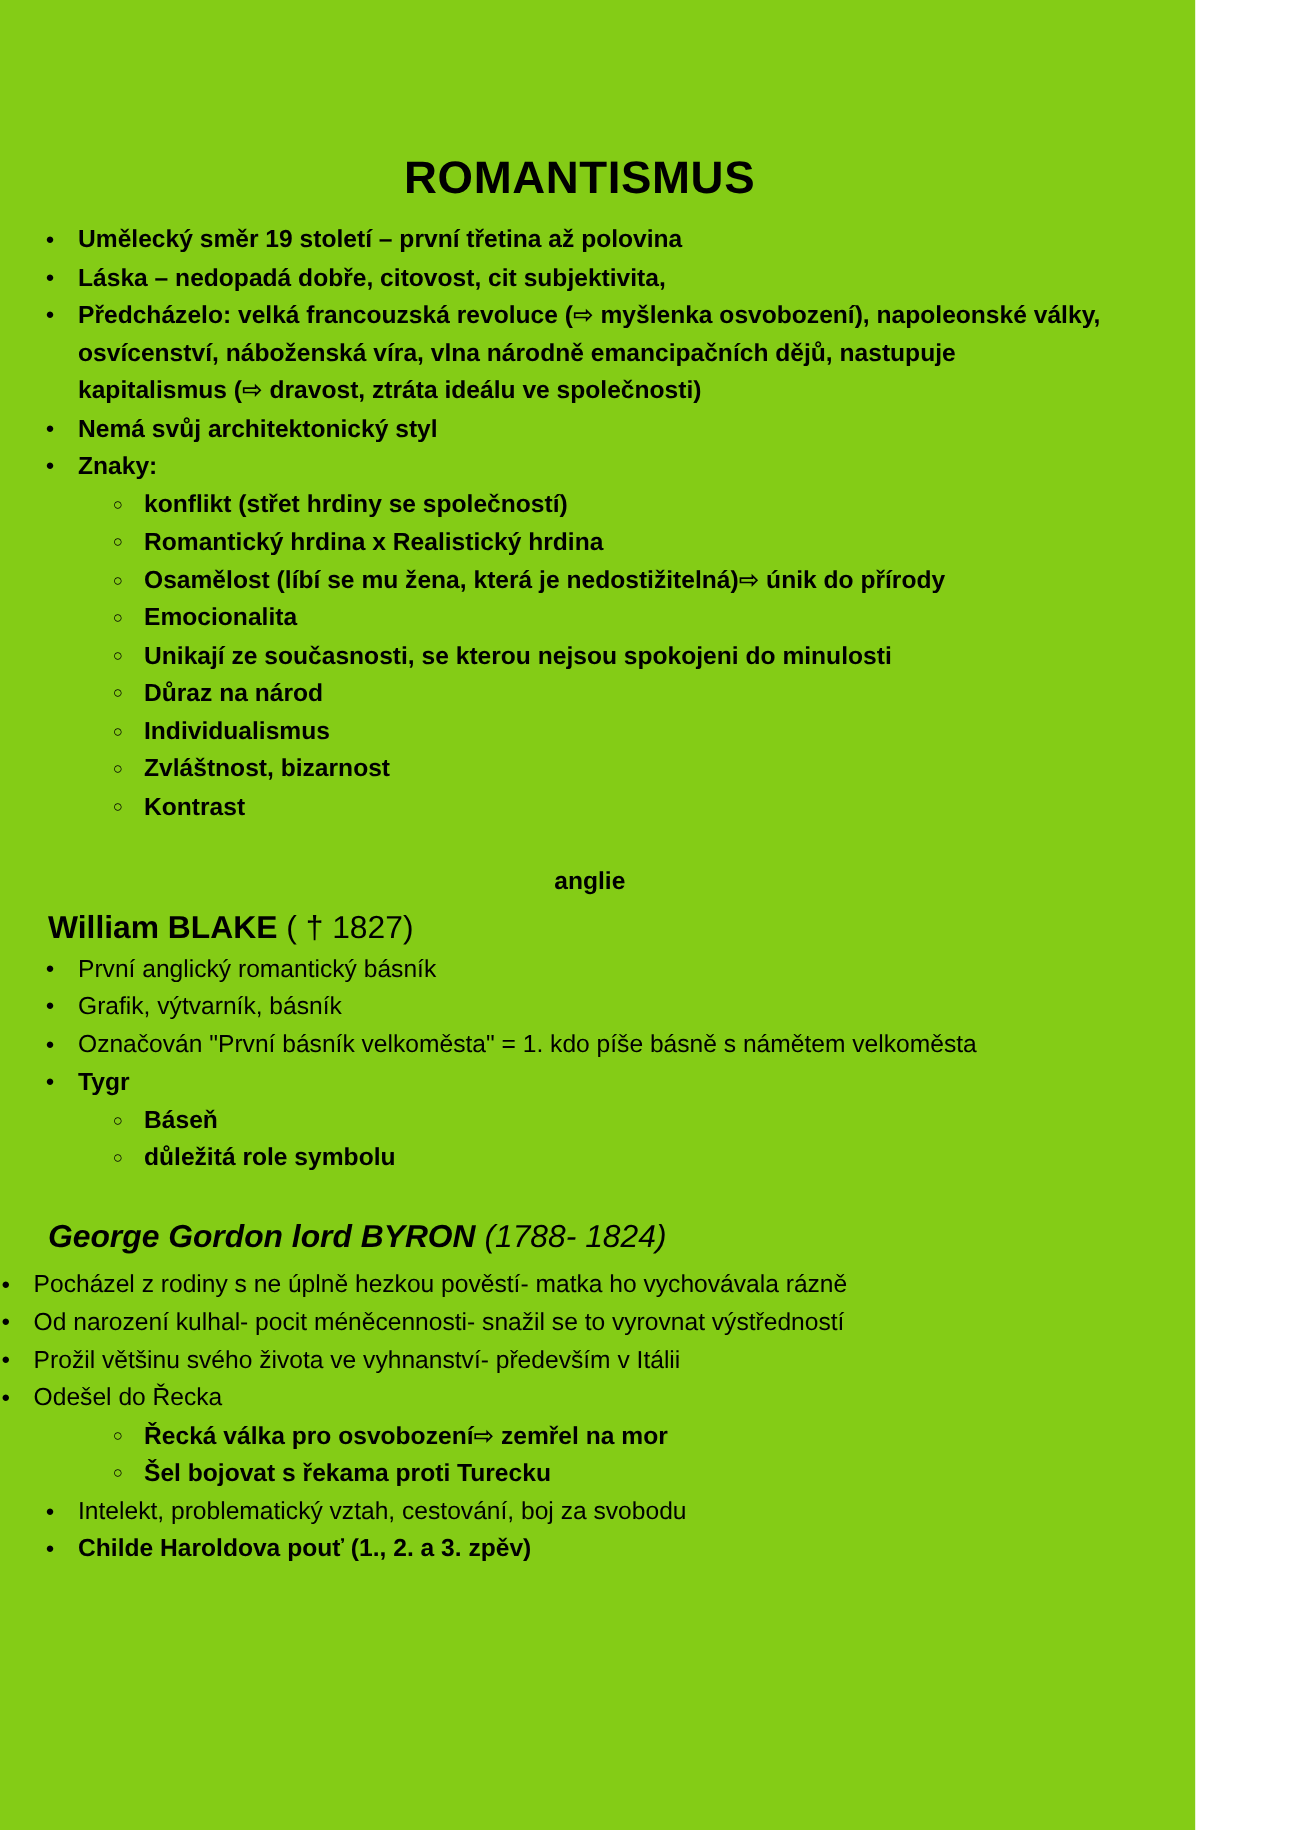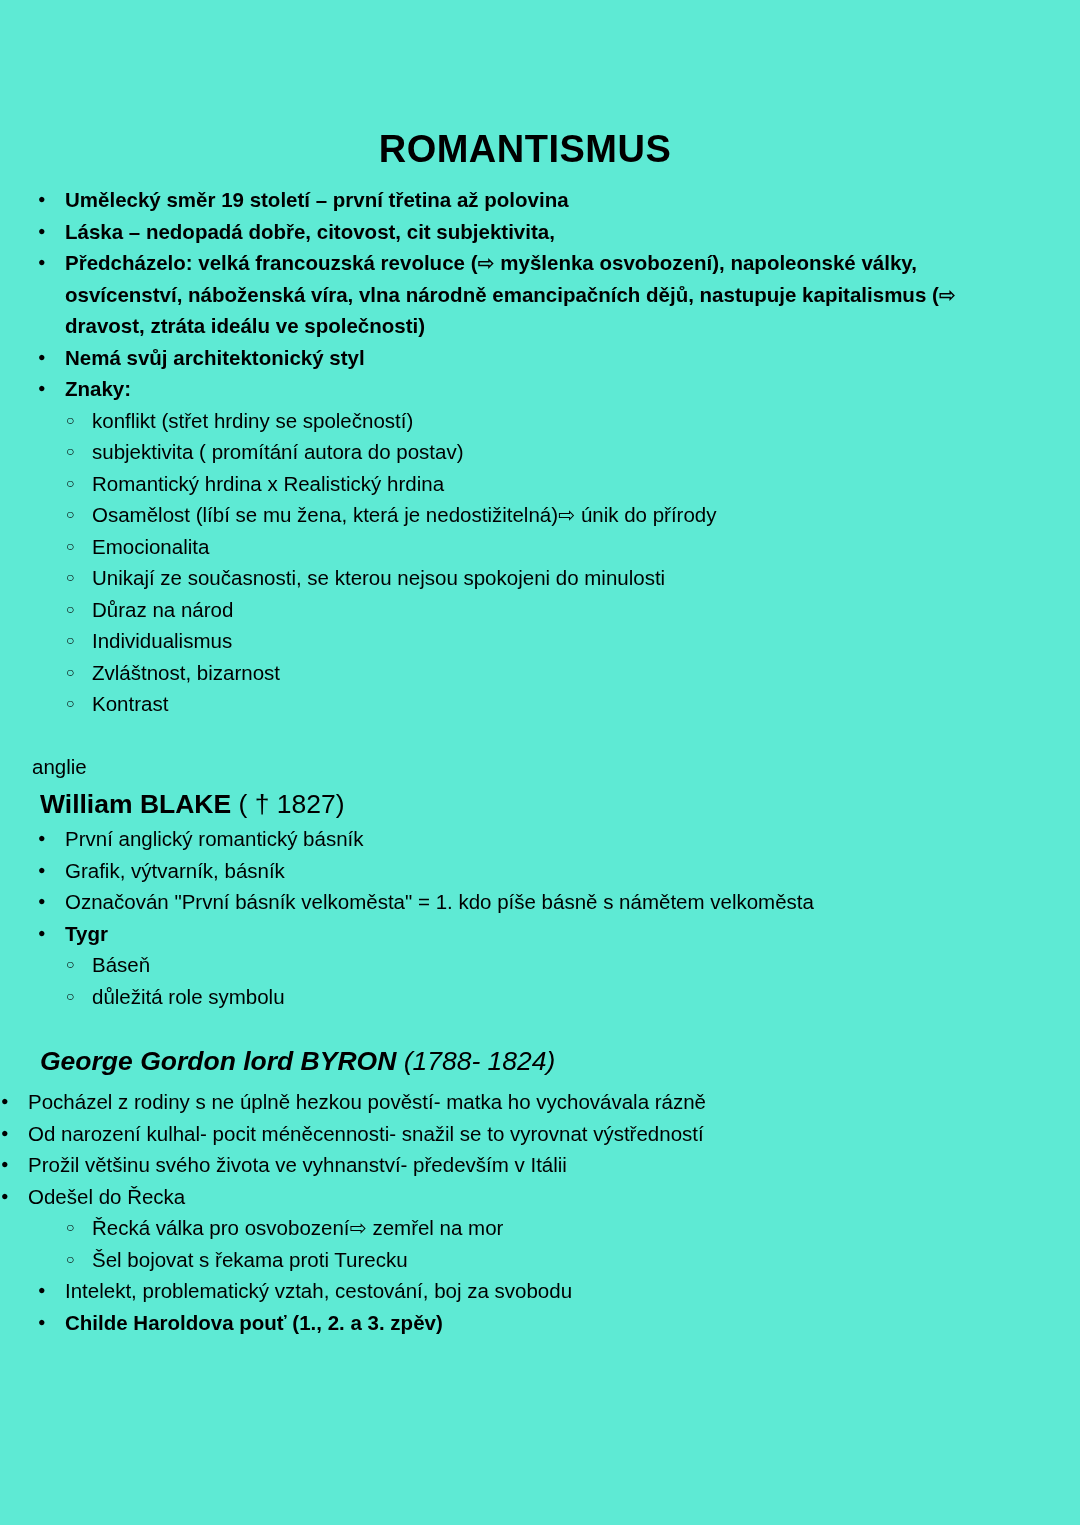--- a/index.html
+++ b/index.html
@@ -2,49 +2,49 @@
 <html><head>
 <meta charset="utf-8">
 <style>
   html, body { margin: 0; padding: 0; background: #ffffff; }
   body {
     width: 1080px; height: 1525px;
     font-family: "Liberation Sans", "DejaVu Sans", sans-serif;
     color: #000000;
     overflow: hidden;
   }
-  .page { box-sizing: border-box; width: 1080px; height: 1525px; background: #5eead4; }
+  .page { box-sizing: border-box; width: 996px; height: 1525px; background: #84cc16; }
 
   h1.doc-title {
     margin: 0; padding: 126px 30px 0 0;
     text-align: center;
     font-size: 38px; line-height: 46px; font-weight: 700;
     letter-spacing: 0.5px;
   }
 
   ul { list-style: none; margin: 0; padding: 0 70px 0 65px; }
   ul.first { margin-top: 12px; font-weight: bold; }
   .l1 li, .l2 li, .country { font-size: 20.5px; line-height: 31.5px; }
   .l1 li { position: relative; }
   .l1 li::before {
     content: "\25CF"; 
     position: absolute; left: -27px; top: 0;
     font-size: 12.5px; line-height: 31.5px;
   }
-  .l2 { padding-left: 92px; }
+  .l2 { padding-left: 120px; font-weight: bold; }
   .l2 li { position: relative; }
   .l2 li::before {
     content: "\25CB"; 
     position: absolute; left: -26px; top: 0;
     font-size: 14px; line-height: 31.5px;
   }
 
   .spacer31 { height: 31px; }
 
-  .country { text-align: left; font-weight: 400; padding-right: 45px; padding-left: 32px; }
+  .country { text-align: center; font-weight: 700; padding-right: 45px; padding-left: 32px; }
 
   h2.author {
     margin: 3px 0 0 0; padding-left: 40px;
     font-size: 26.5px; line-height: 38px; font-weight: 400;
   }
   h2.author .name { font-weight: 700; }
   h2.author.gap-top { margin-top: 30px; font-style: italic; }
   ul.nudge { margin-top: 6px; padding-left: 28px; }
 
   .bold { font-weight: 700; }
@@ -59,21 +59,20 @@
   <ul class="l1 first">
     <li>Umělecký směr 19 století – první třetina až polovina</li>
     <li>Láska – nedopadá dobře, citovost, cit subjektivita,</li>
     <li>Předcházelo: velká francouzská revoluce (⇨ myšlenka osvobození), napoleonské války, osvícenství, náboženská víra, vlna národně emancipačních dějů, nastupuje kapitalismus (⇨ dravost, ztráta ideálu ve společnosti)</li>
     <li>Nemá svůj architektonický styl</li>
     <li>Znaky:</li>
   </ul>
 
   <ul class="l2">
     <li>konflikt (střet hrdiny se společností)</li>
-    <li>subjektivita ( promítání autora do postav)</li>
     <li>Romantický hrdina x Realistický hrdina</li>
     <li>Osamělost (líbí se mu žena, která je nedostižitelná)⇨ únik do přírody</li>
     <li>Emocionalita</li>
     <li>Unikají ze současnosti, se kterou nejsou spokojeni do minulosti</li>
     <li>Důraz na národ</li>
     <li>Individualismus</li>
     <li>Zvláštnost, bizarnost</li>
     <li>Kontrast</li>
   </ul>
 

